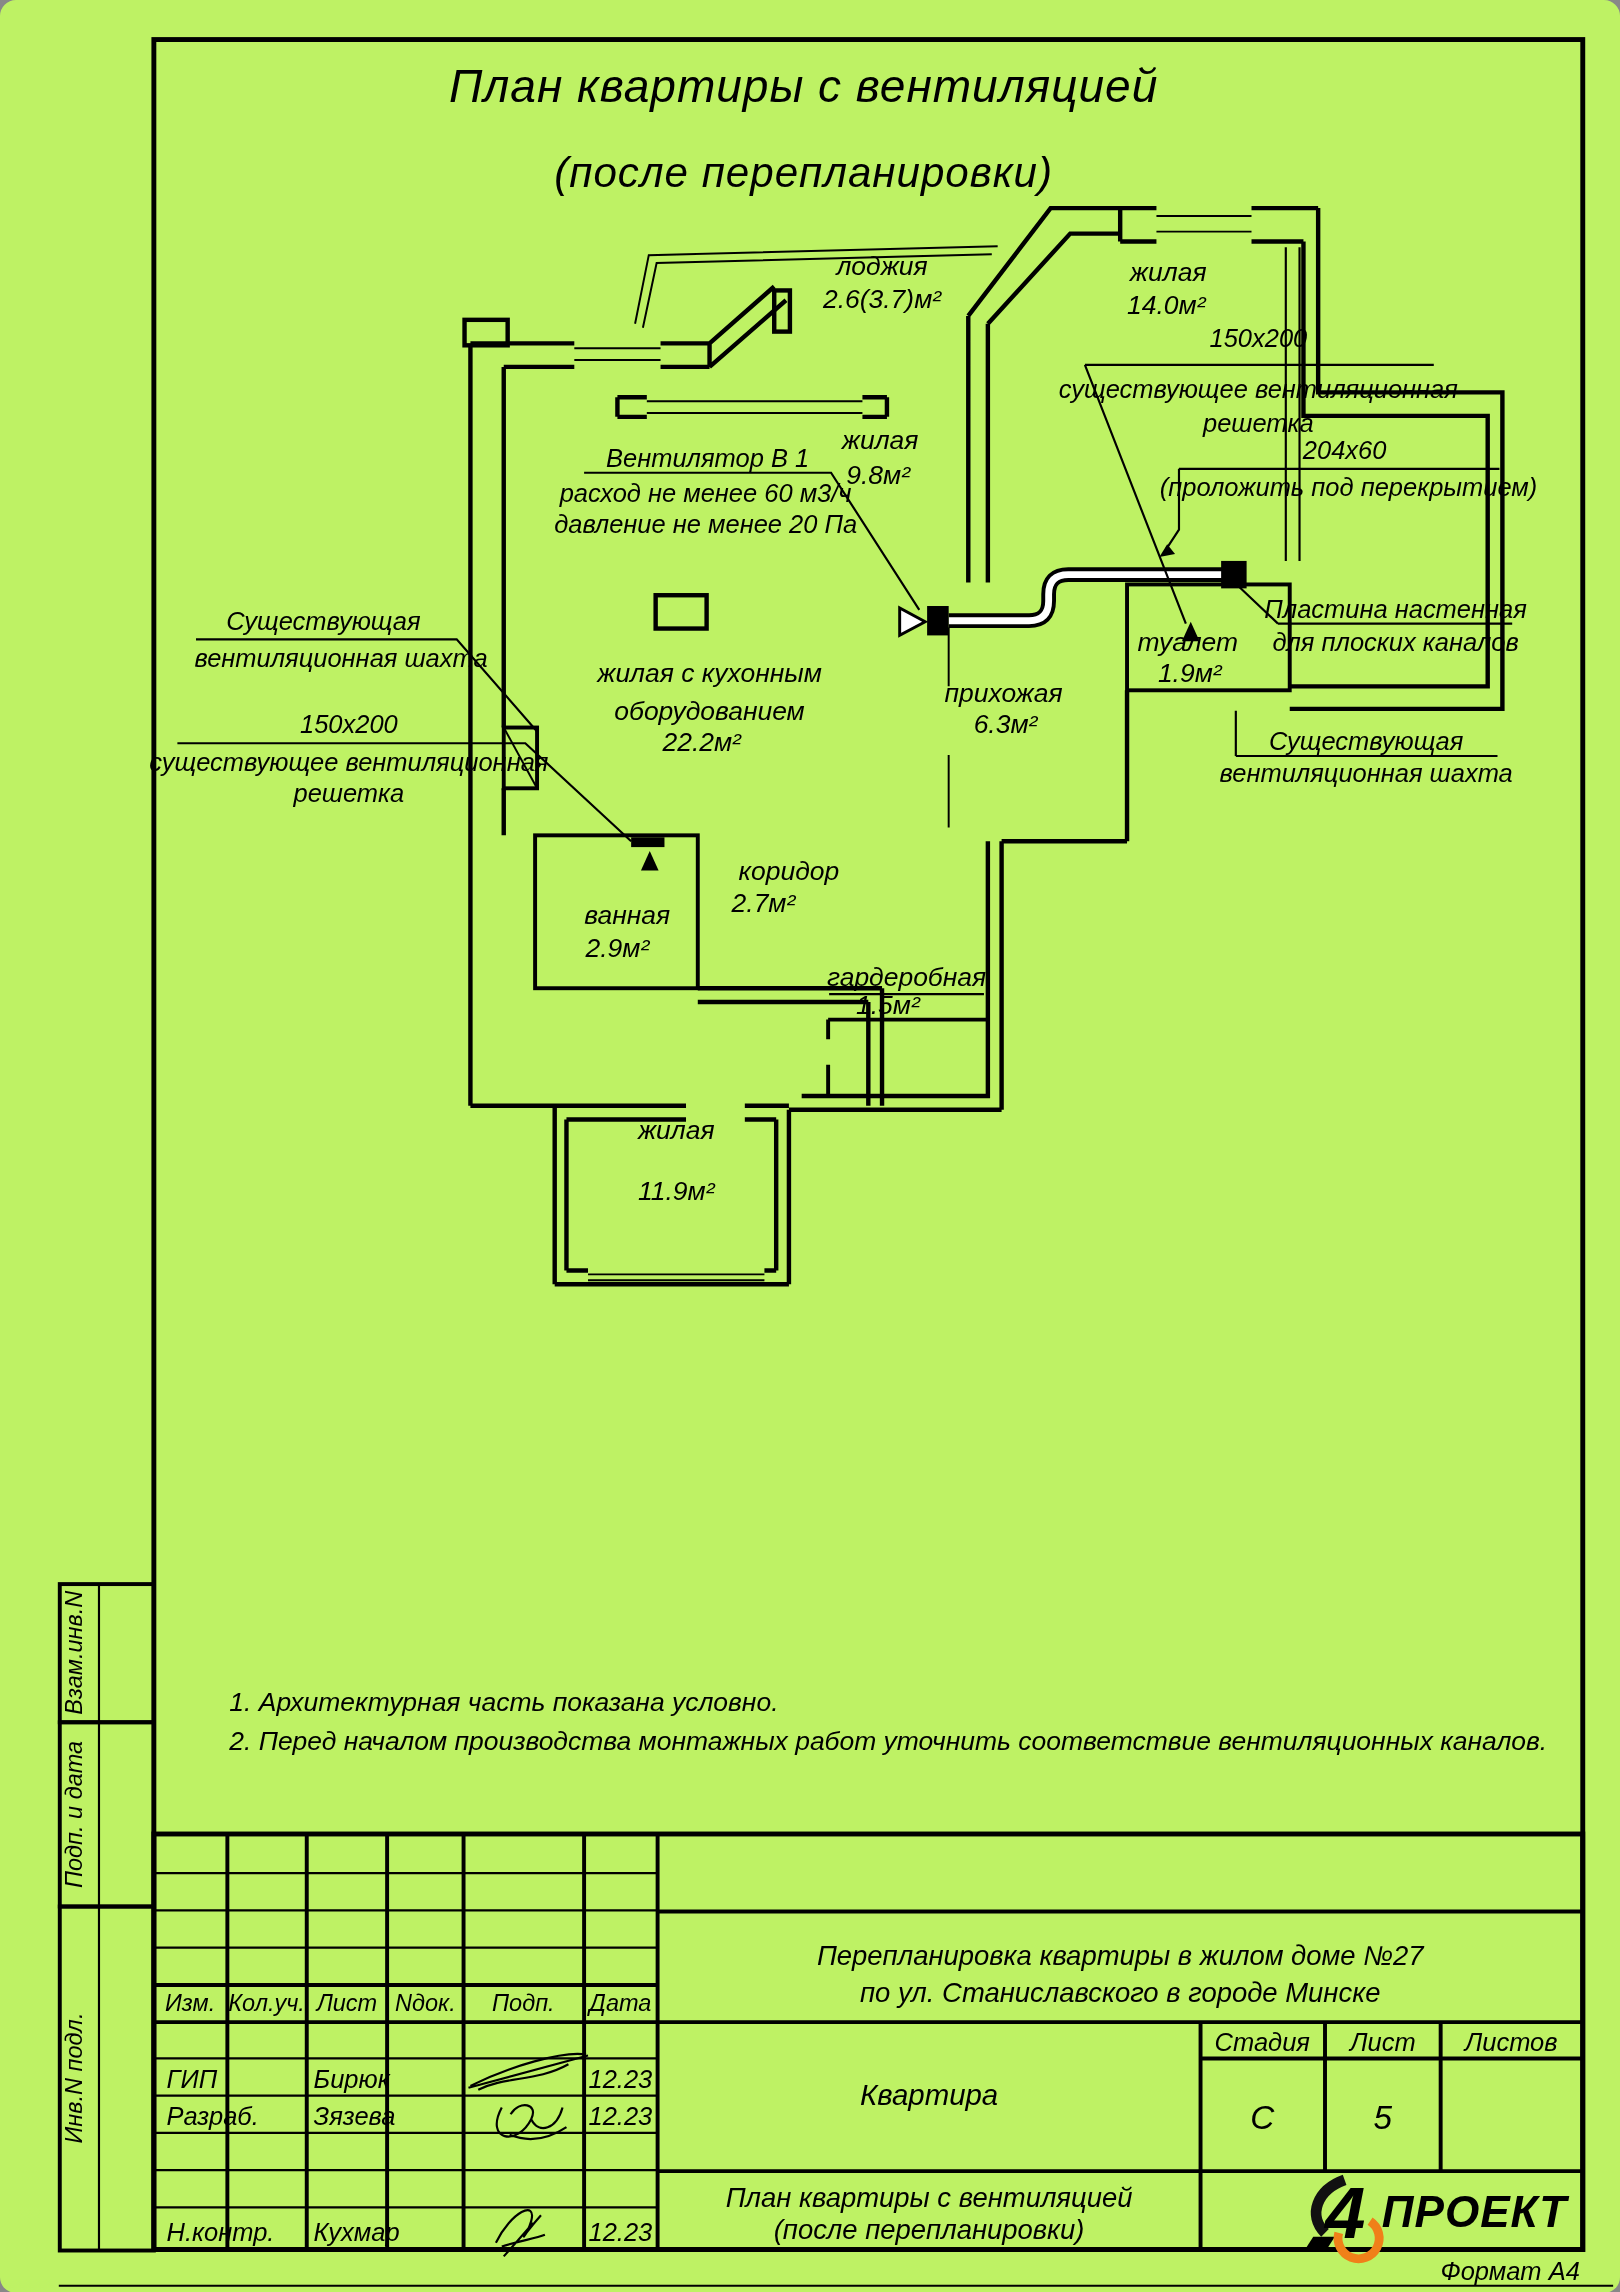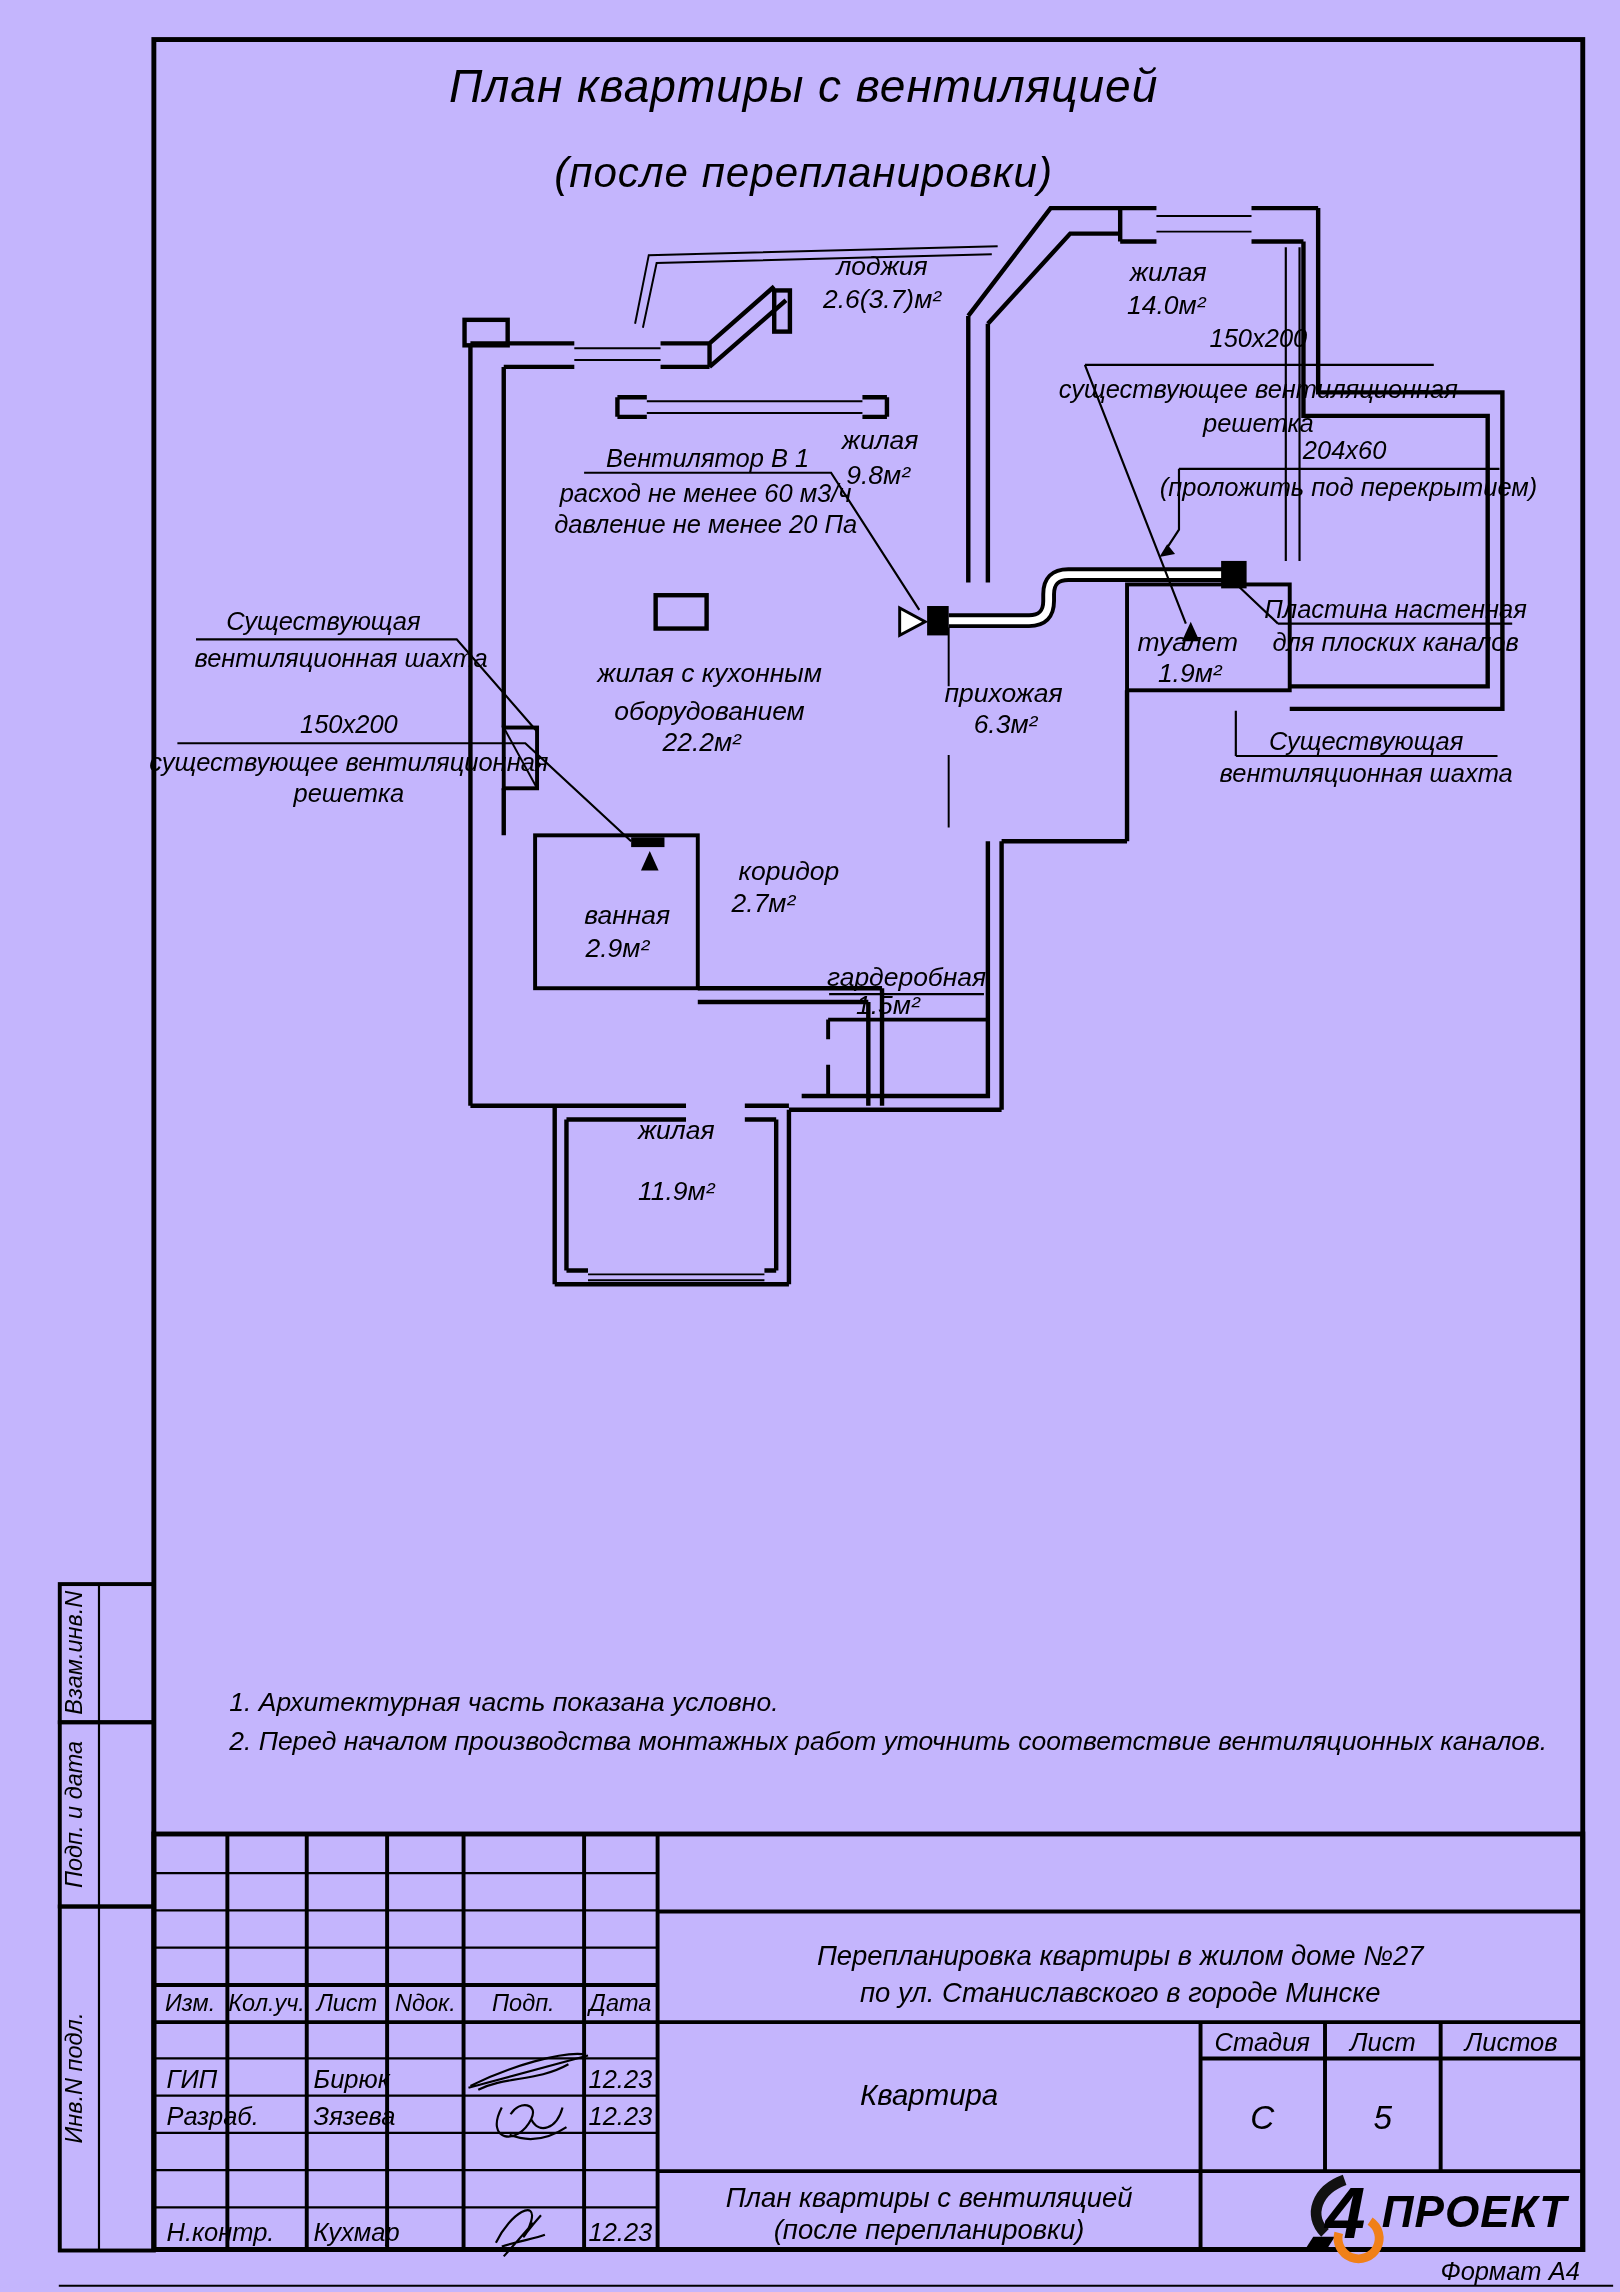--- a/index.html
+++ b/index.html
@@ -1,17 +1,17 @@
 <!DOCTYPE html>
 <html><head>
 <meta charset="utf-8">
 <style>
   html,body{margin:0;padding:0;background:#888;}
-  #page{position:relative;width:1620px;height:2293px;background:#c4b5fd;overflow:hidden;
-        font-family:"Liberation Sans",sans-serif;}
+  #page{position:relative;width:1620px;height:2293px;background:#bef264;overflow:hidden;
+        font-family:"Liberation Sans",sans-serif;border-radius:16px;}
   svg{position:absolute;left:0;top:0;}
   text{font-family:"Liberation Sans",sans-serif;font-style:italic;fill:#000;}
   .fs48{font-size:47px;letter-spacing:1px;}
   .fs44{font-size:43px;letter-spacing:1px;}
   .fs30{font-size:30px;}
   .fs28{font-size:28px;}
   .fs27{font-size:27px;}
   .fs26{font-size:26px;}
   .fs24{font-size:24px;}
   .fs34{font-size:34px;}

